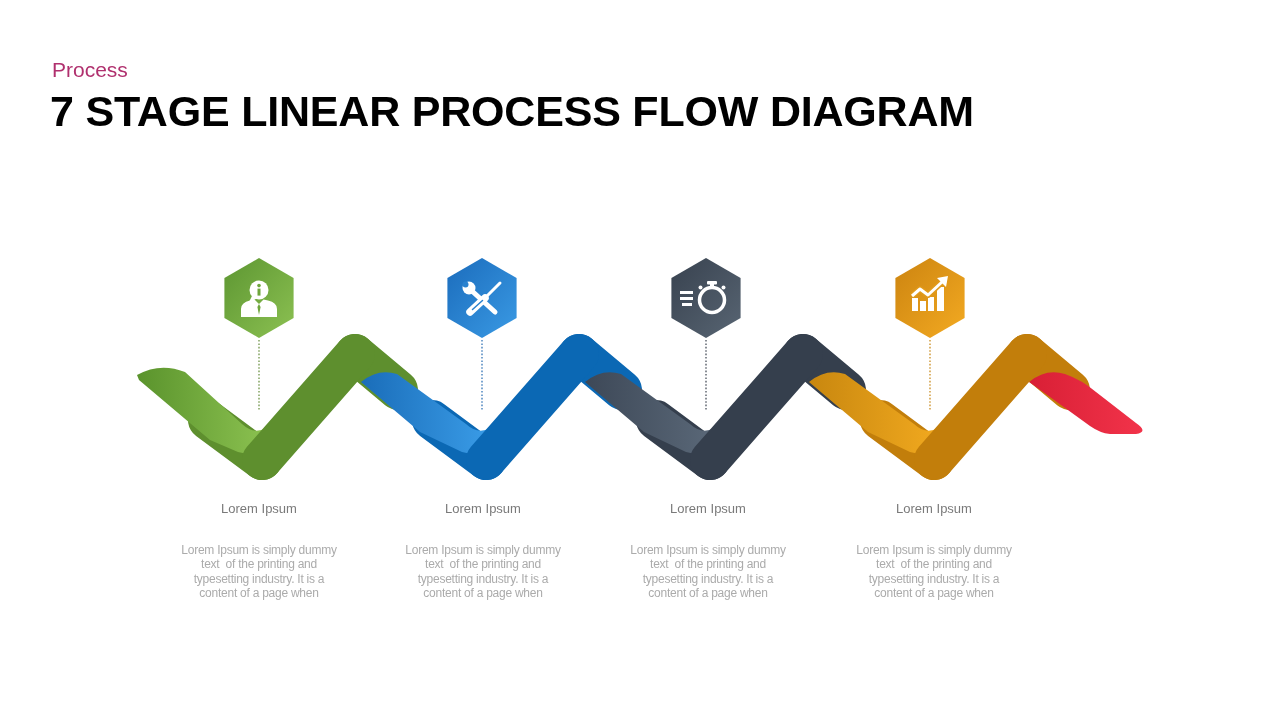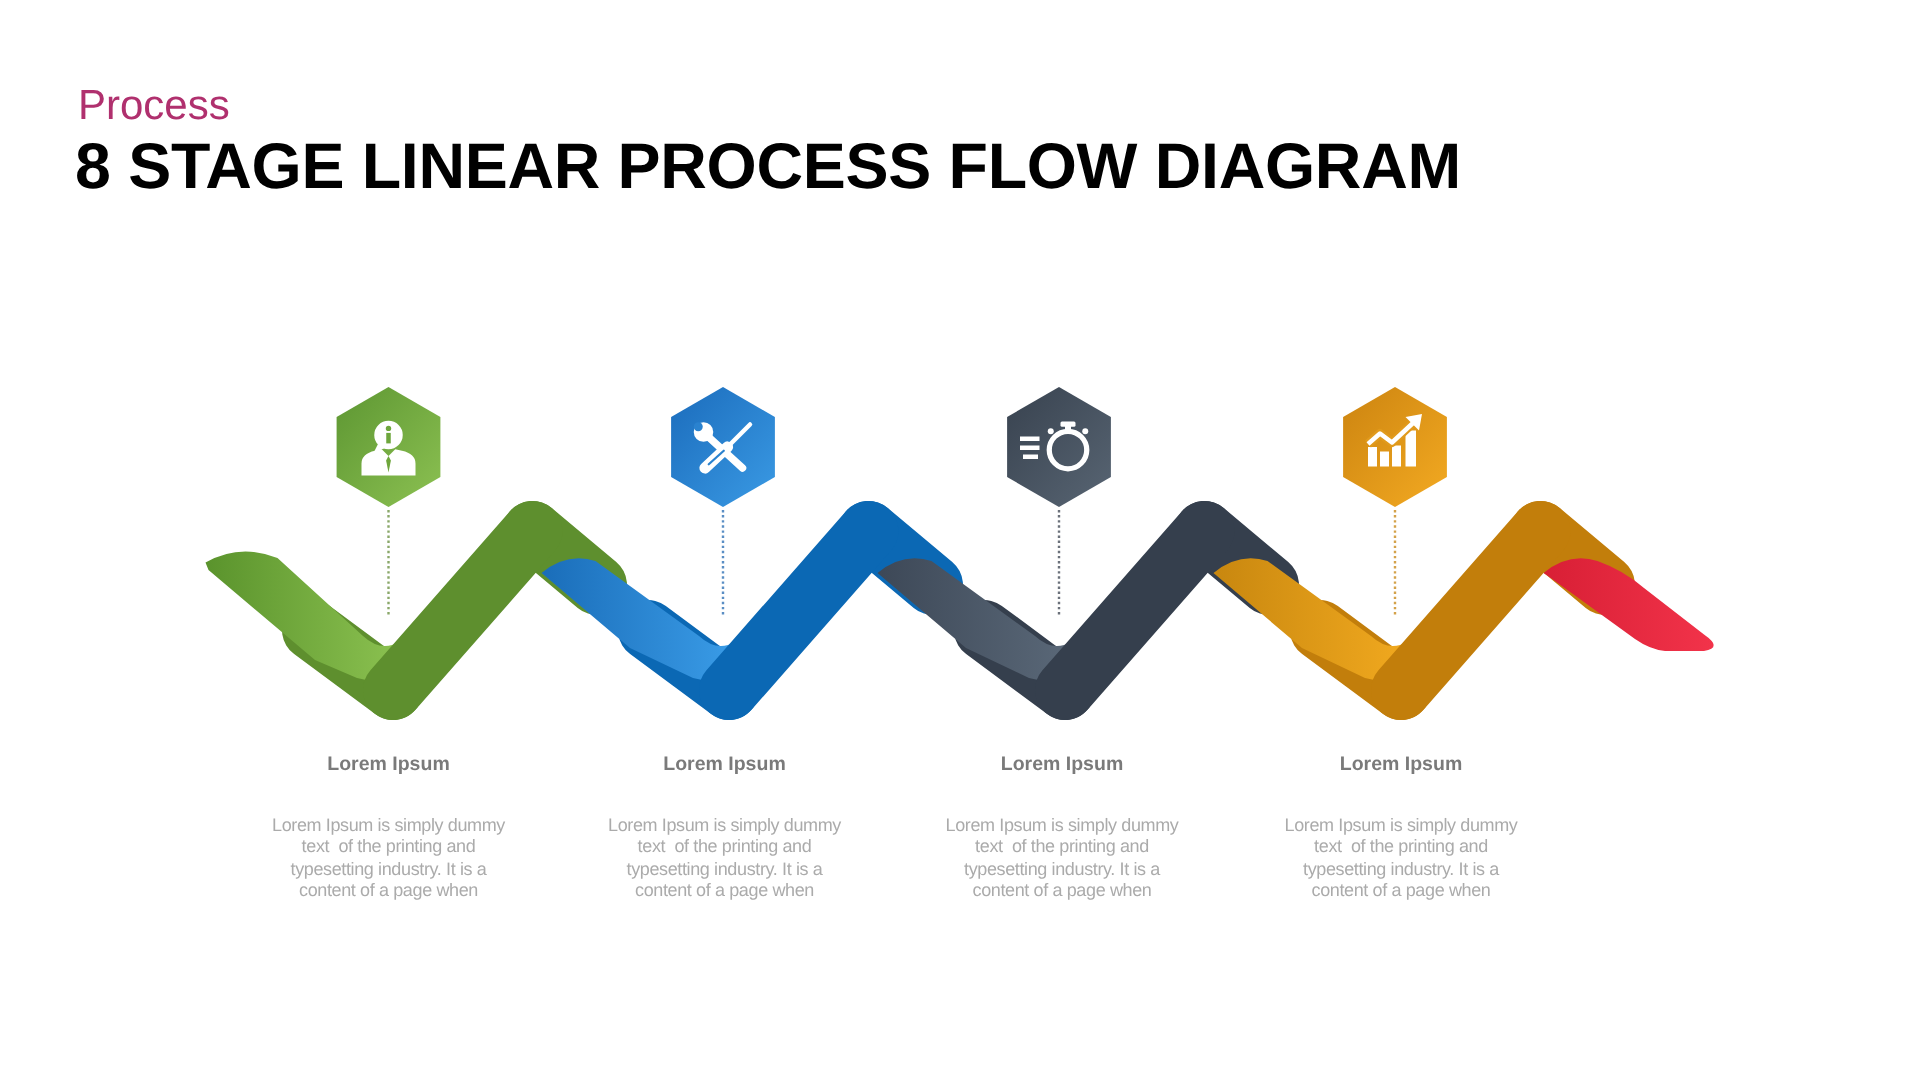--- a/index.html
+++ b/index.html
@@ -1,29 +1,29 @@
 <!DOCTYPE html>
 <html><head>
 <meta charset="utf-8">
 <style>
   html, body { margin: 0; padding: 0; background: #ffffff; }
   body { width: 1280px; height: 720px; position: relative; overflow: hidden; font-family: "Liberation Sans", sans-serif; }
-  .category { position: absolute; left: 52px; top: 57px; font-size: 28px; line-height: 26px; color: #b0306e; white-space: nowrap; }
+  .category { position: absolute; left: 52px; top: 57px; font-size: 21px; line-height: 26px; color: #b0306e; white-space: nowrap; }
   .title { position: absolute; left: 50px; top: 90px; font-size: 43px; line-height: 43px; font-weight: bold; color: #000000; white-space: nowrap; letter-spacing: -0.2px; }
   svg.diagram { position: absolute; left: 0; top: 0; }
   .stage-text { position: absolute; top: 501px; width: 210px; text-align: center; }
-  .stage-title { font-size: 13px; line-height: 16px; font-weight: bold; color: #7a7a7a; white-space: nowrap; }
+  .stage-title { font-size: 13px; line-height: 16px; font-weight: normal; color: #7a7a7a; white-space: nowrap; }
   .stage-body { margin-top: 26px; }
   .stage-line { display: block; font-size: 12px; line-height: 14.4px; color: #ababab; white-space: pre; letter-spacing: -0.25px; }
 </style>
 </head>
 <body>
 
 <div class="category" style="color: rgb(176, 48, 110);">Process</div>
-<div class="title">8 STAGE LINEAR PROCESS FLOW DIAGRAM</div>
+<div class="title">7 STAGE LINEAR PROCESS FLOW DIAGRAM</div>
 
 <svg class="diagram" width="1280" height="720" viewBox="0 0 1280 720" xmlns="http://www.w3.org/2000/svg">
   <defs>
     <linearGradient id="lg1" x1="0" y1="0" x2="1" y2="0">
       <stop offset="0" stop-color="#5a932c"></stop>
       <stop offset="1" stop-color="#8bc150"></stop>
     </linearGradient>
     <linearGradient id="lg2" x1="0" y1="0" x2="1" y2="0">
       <stop offset="0" stop-color="#1a6db9"></stop>
       <stop offset="1" stop-color="#3a9ce7"></stop>

